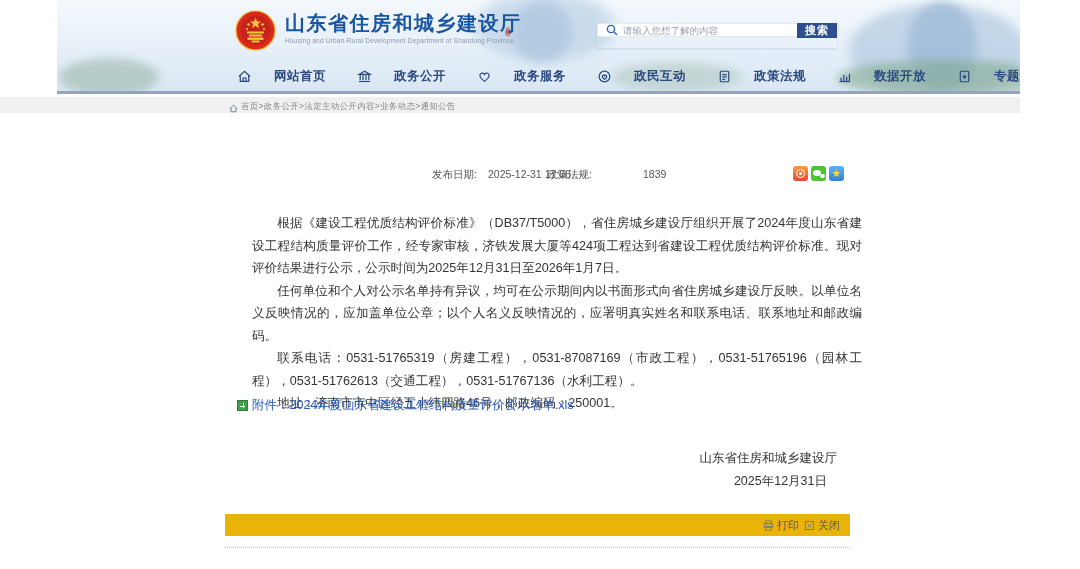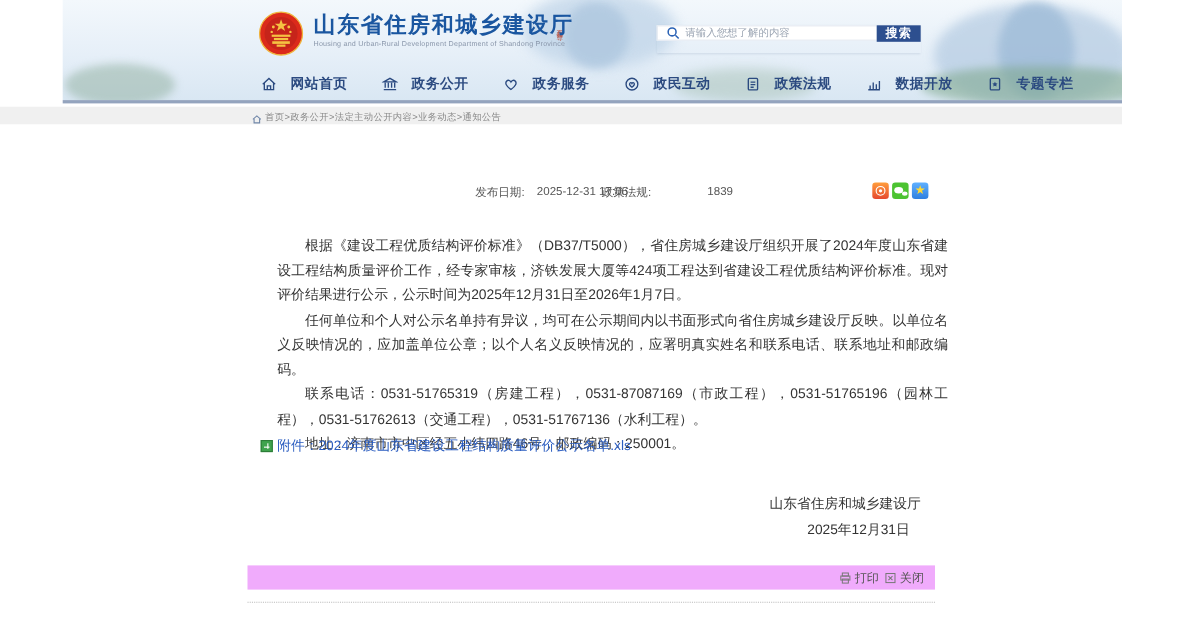--- a/index.html
+++ b/index.html
@@ -48,21 +48,21 @@
     font-size:9.5px; color:#333; font-family:"Liberation Sans",sans-serif; min-width:0;
   }
   .search-input::placeholder { color:#9aa4b2; }
   .search-btn {
     width:40px; background:#2d4f8f; color:#fff; border:none; font-size:11px;
     font-weight:bold; cursor:pointer; font-family:"Liberation Sans",sans-serif; letter-spacing:1px;
   }
   .mag { width:12px; height:12px; margin-right:5px; flex:0 0 auto; }
 
   .nav { position:absolute; left:180px; top:68px; display:flex; gap:31px; }
-  .nav-item { display:flex; align-items:center; gap:12px; cursor:pointer; }
+  .nav-item { display:flex; align-items:center; gap:22px; cursor:pointer; }
   .nav-item svg { width:15px; height:15px; }
   .nav-label { font-size:12.5px; font-weight:bold; color:#2b4a80; letter-spacing:.5px; white-space:nowrap; }
 
   
   .crumbbar {
     position:absolute; left:0; top:97px; width:1020px; height:16px;
     background:#f0f0f0; display:flex; align-items:flex-end;
   }
   .crumb-home { width:9px; height:9px; margin-left:229px; margin-right:3px; }
   .crumb-text { font-size:8.5px; color:#888; letter-spacing:.3px; cursor:pointer; }
@@ -98,21 +98,21 @@
   .xls-icon::after { content:""; position:absolute; left:2px; top:2px; right:2px; bottom:2px; background:
     linear-gradient(#fff,#fff) 0 3px/100% 1px no-repeat,
     linear-gradient(#fff,#fff) 3px 0/1px 100% no-repeat; }
   .attachment a { color:#2a5cc0; text-decoration:none; }
 
   .signature { position:absolute; left:225px; top:447px; width:630px; text-align:right; font-size:12.5px; color:#333; }
   .signature .org  { padding-right:18px; line-height:23px; }
   .signature .date { padding-right:28px; line-height:23px; }
 
   .footer-bar {
-    position:absolute; left:225px; top:514px; width:625px; height:22px; background:#f0abfc;
+    position:absolute; left:225px; top:514px; width:625px; height:22px; background:#eab308;
     display:flex; align-items:center; justify-content:flex-end; gap:5px; padding-right:10px;
     font-size:11px; color:#555;
   }
   .footer-bar svg { width:11px; height:11px; }
   .fbtn { display:flex; align-items:center; gap:3px; cursor:pointer; }
   .dotted-divider { position:absolute; left:225px; top:547px; width:625px; border-top:1px dotted #bbb; }
 </style>
 </head>
 <body>
 

